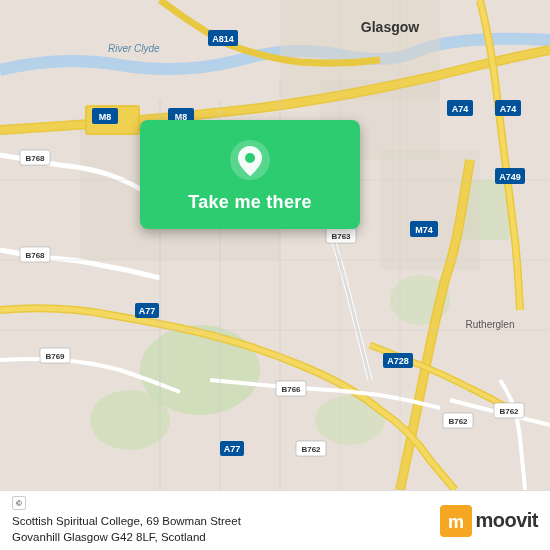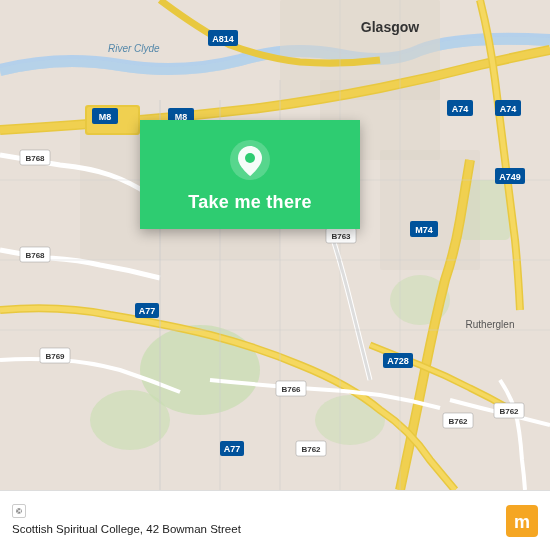--- a/index.html
+++ b/index.html
@@ -27,21 +27,21 @@
       top: 0; left: 0;
     }
 
     
     .button-overlay {
       position: absolute;
       top: 120px;
       left: 140px;
       width: 220px;
       background-color: #2ecc71;
-      border-radius: 0;
+      border-radius: 8px;
       display: flex;
       flex-direction: column;
       align-items: center;
       justify-content: center;
       padding: 18px 20px 16px 20px;
       box-shadow: 0 4px 12px rgba(0,0,0,0.3);
       cursor: pointer;
     }
 
     .button-overlay .pin-icon {
@@ -253,24 +253,26 @@
     <span class="btn-label">Take me there</span>
   </div>
 </div>
 
 <div id="footer">
   <div class="footer-left">
     <div class="footer-attribution">
       <span class="osm-icon">©</span>
     </div>
     <div class="footer-address">
-      <span>Scottish Spiritual College, 42 Bowman Street</span><br>
+      <span>Scottish Spiritual College, 69 Bowman Street</span><br>
+      <span>Govanhill Glasgow G42 8LF, Scotland</span>
     </div>
   </div>
 
   <div class="moovit-logo">
     <svg width="32" height="32" viewBox="0 0 32 32" xmlns="http://www.w3.org/2000/svg">
 
       <rect width="32" height="32" rx="4" fill="#f5a623"></rect>
       <text x="16" y="23" text-anchor="middle" fill="white" font-size="18" font-weight="900" font-family="Arial">m</text>
     </svg>
+    <span style="font-size:20px;font-weight:700;color:#333;letter-spacing:-0.5px;">moovit</span>
   </div>
 </div>
 
 </body></html>

